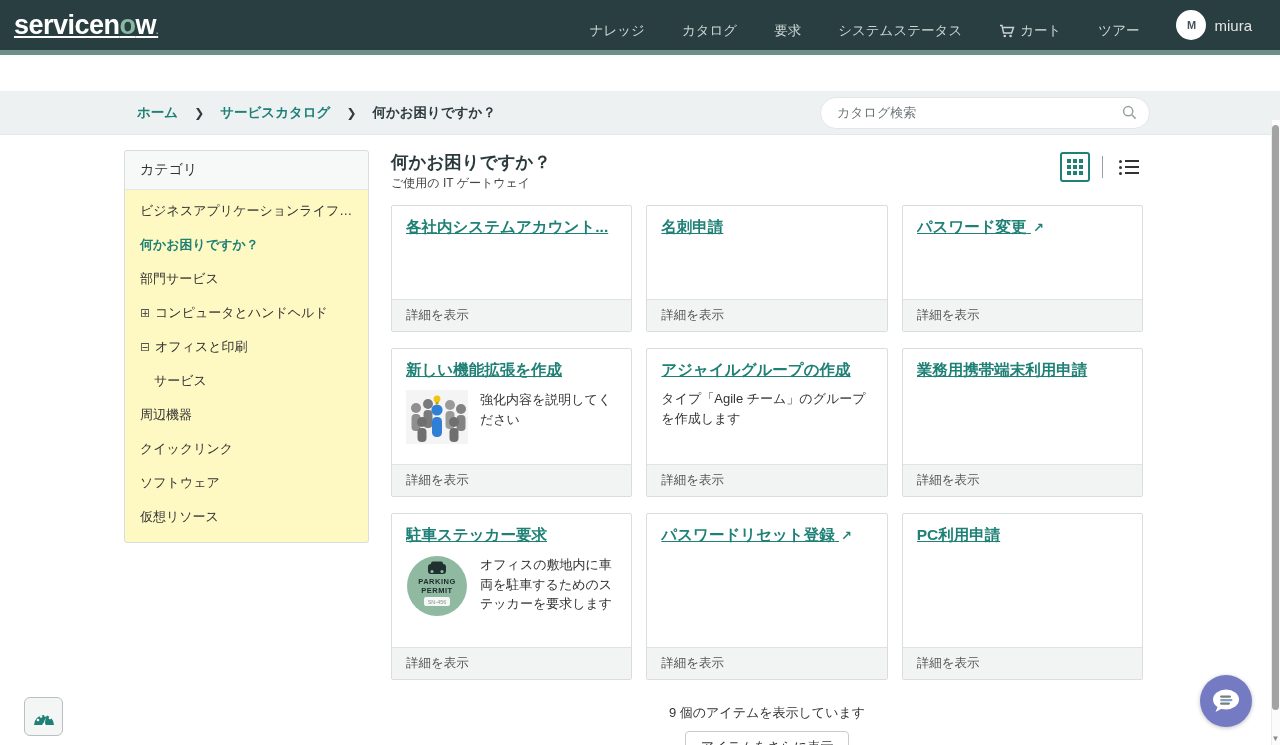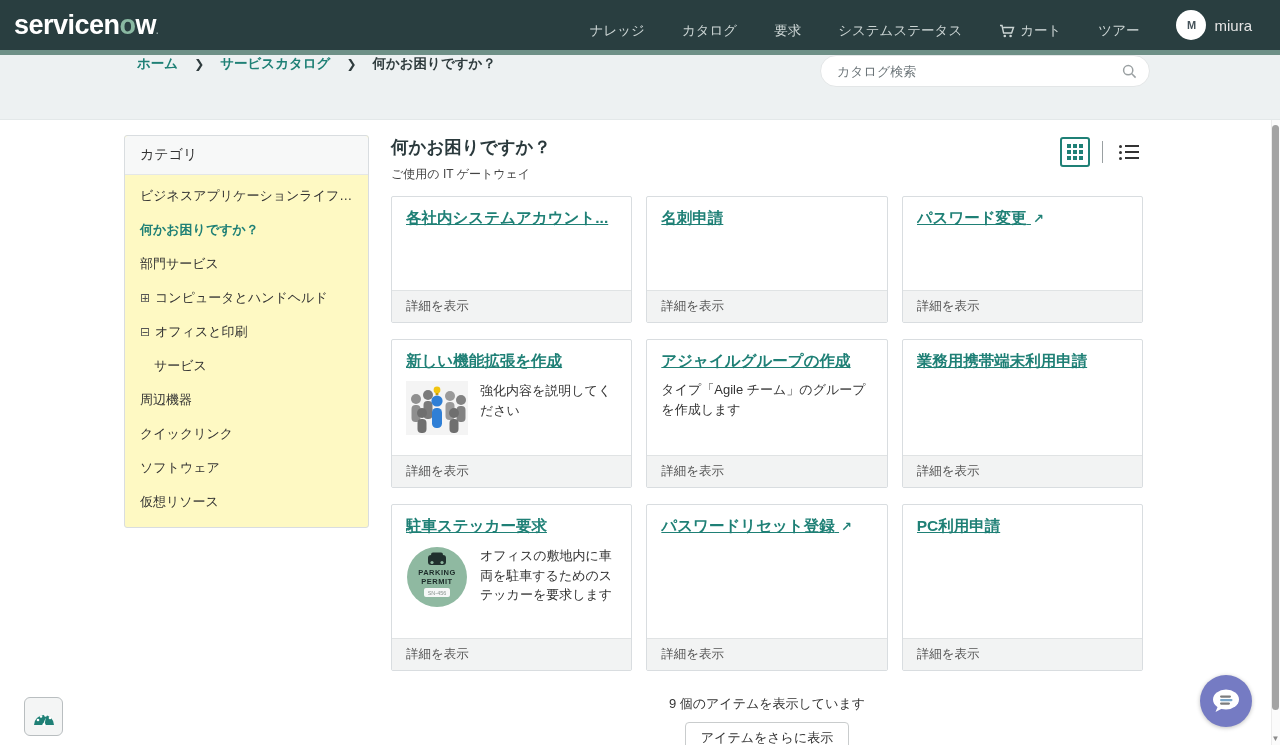--- a/index.html
+++ b/index.html
@@ -2,33 +2,33 @@
 <html><head>
 <meta charset="utf-8">
 <style>
   * { margin:0; padding:0; box-sizing:border-box; }
   html,body { width:1280px; height:745px; overflow:hidden; }
   body { font-family:"Liberation Sans","DejaVu Sans",sans-serif; background:#fff; color:#333; }
   .page { position:relative; width:1280px; height:745px; background:#fff; overflow:hidden; }
 
   
   .navbar { height:50px; background:#293e40; display:flex; align-items:center; padding:0 28px 0 14px; }
-  .logo { font-size:27px; font-weight:bold; color:#fff; letter-spacing:-0.5px; white-space:nowrap; }
+  .logo { font-size:27px; font-weight:bold; color:#fff; letter-spacing:-0.5px; white-space:nowrap;text-decoration:underline; }
   .logo .accent { color:#8ab9a2; }
   .logo .tm { font-size:9px; vertical-align:baseline; color:#9fb3b0; }
   .nav-items { margin-left:auto; display:flex; align-items:flex-end; gap:37px; }
   .nav-link { color:#ccd5d4; font-size:13.5px; text-decoration:none; cursor:pointer; display:flex; align-items:center; gap:5px; }
   .cart-svg { width:16px; height:15px; }
   .user-chip { display:flex; align-items:center; gap:8px; cursor:pointer; }
   .avatar { width:30px; height:30px; border-radius:50%; background:#fff; color:#46535a; font-size:11px; font-weight:bold; display:flex; align-items:center; justify-content:center; }
   .user-name { color:#e5e5e5; font-size:15px; }
   .strip { height:5px; background:#6e9087; }
 
   
-  .crumb-band { height:65px; background:#edf1f2; display:flex; align-items:flex-start; padding:0 130px 0 137px; border-bottom:1px solid #e3e8e9; }
+  .crumb-band { height:44px; background:#edf1f2; display:flex; align-items:center; padding:0 130px 0 137px; border-bottom:1px solid #e3e8e9;margin-top:36px; }
   .breadcrumb { display:flex; align-items:center; gap:16px; font-size:13.5px; }
   .crumb-link { color:#1f8076; text-decoration:none; font-weight:600; cursor:pointer; }
   .crumb-sep { color:#2f3c3e; font-size:12px; font-weight:bold; }
   .crumb-current { color:#2f3c3e; font-weight:bold; }
   .searchbox { margin-left:auto; width:330px; height:32px; background:#fff; border:1px solid #e3e6e7; border-radius:16px; display:flex; align-items:center; padding:0 12px 0 16px; }
   .searchbox input { flex:1; border:none; outline:none; font-size:13px; color:#333; background:transparent; font-family:inherit; }
   .searchbox input::placeholder { color:#6b7478; opacity:1; }
   .search-svg { width:15px; height:15px; flex:0 0 auto; }
 
   
@@ -41,21 +41,21 @@
   .side-item { padding:8px 15px; font-size:13px; color:#333; cursor:pointer; white-space:nowrap; overflow:hidden; text-overflow:ellipsis; }
   .side-item .tree-ico { color:#555; font-size:12px; margin-right:5px; }
   .side-item.active { color:#1f8076; font-weight:bold; }
   .side-item.indent { padding-left:29px;font-family:Liberation Mono, monospace; }
 
   
   .main-col { flex:1; min-width:0; }
   .main-head { display:flex; align-items:flex-start; }
   .head-text { }
   .page-title { font-size:17.5px; font-weight:bold; color:#2b3a3d; }
-  .page-sub { font-size:12px; color:#444; margin-top:7px; }
+  .page-sub { font-size:12px; color:#444; margin-top:1px; }
   .view-toggles { margin-left:auto; display:flex; align-items:center; gap:12px; margin-top:2px; }
   .grid-btn { width:30px; height:30px; border:2px solid #1f8076; border-radius:3px; background:#fff; display:flex; align-items:center; justify-content:center; cursor:pointer; }
   .grid-dots { display:grid; grid-template-columns:repeat(3,4px); grid-template-rows:repeat(3,4px); gap:2px; }
   .grid-dots span { background:#1f8076; }
   .toggle-sep { width:1px; height:22px; background:#9aa0a2; }
   .list-btn { display:flex; flex-direction:column; gap:3px; cursor:pointer; padding:4px; }
   .list-row { display:flex; align-items:center; gap:3px; }
   .list-row i { width:3px; height:3px; background:#333; border-radius:50%; }
   .list-row b { width:14px; height:2.5px; background:#333; }
 

